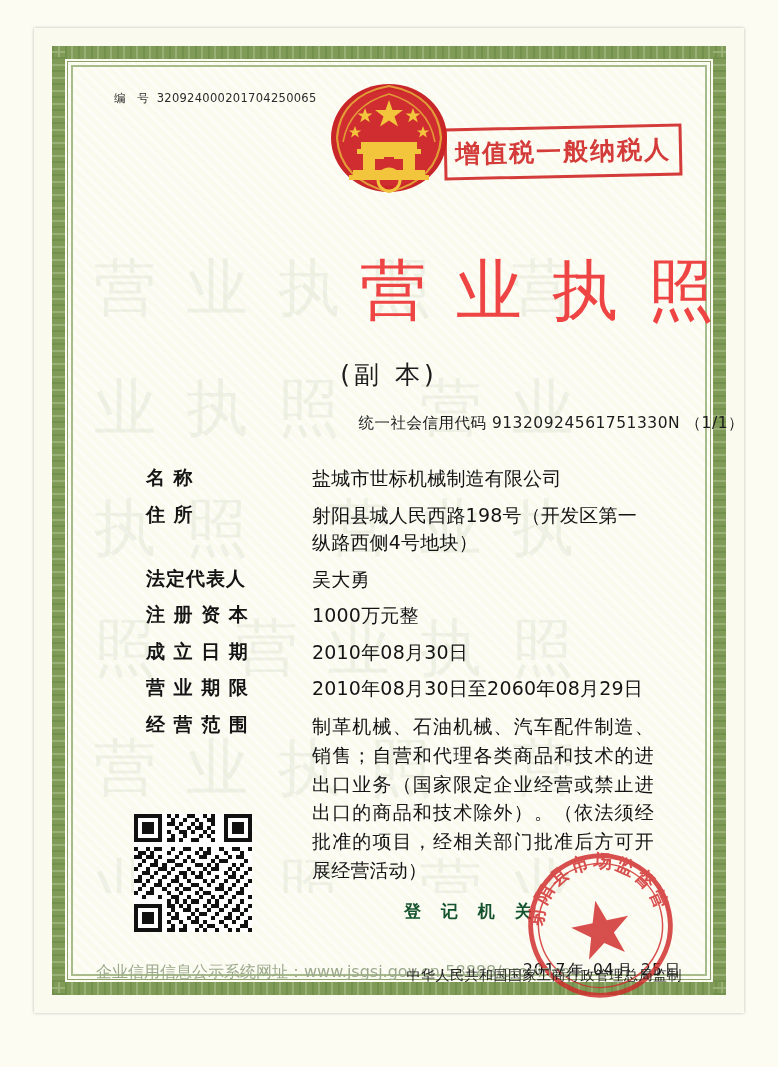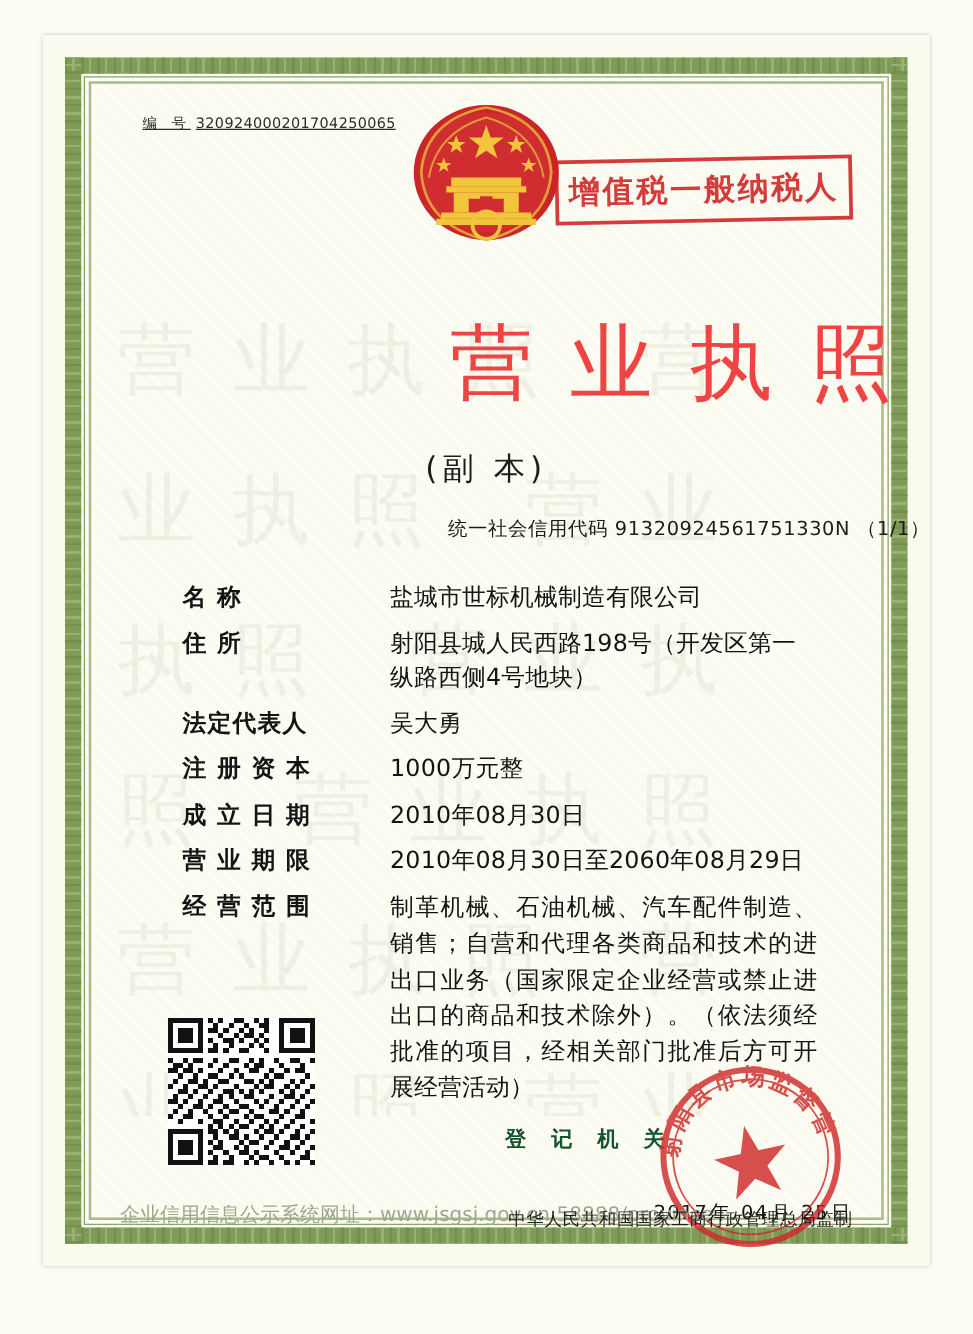--- a/index.html
+++ b/index.html
@@ -110,21 +110,20 @@
   }
 
   .serial {
     position: absolute;
     left: 80px;
     top: 63px;
     font-size: 11.5px;
     color: #2b2b2b;
     font-family: "DejaVu Sans", sans-serif;
     letter-spacing: 0.3px;
-    text-decoration: underline;
   }
   .serial .lbl { letter-spacing: 4px; margin-right: 4px; }
 
   
   .emblem {
     position: absolute;
     left: 50%;
     transform: translateX(-50%);
     top: 52px;
     width: 132px;

